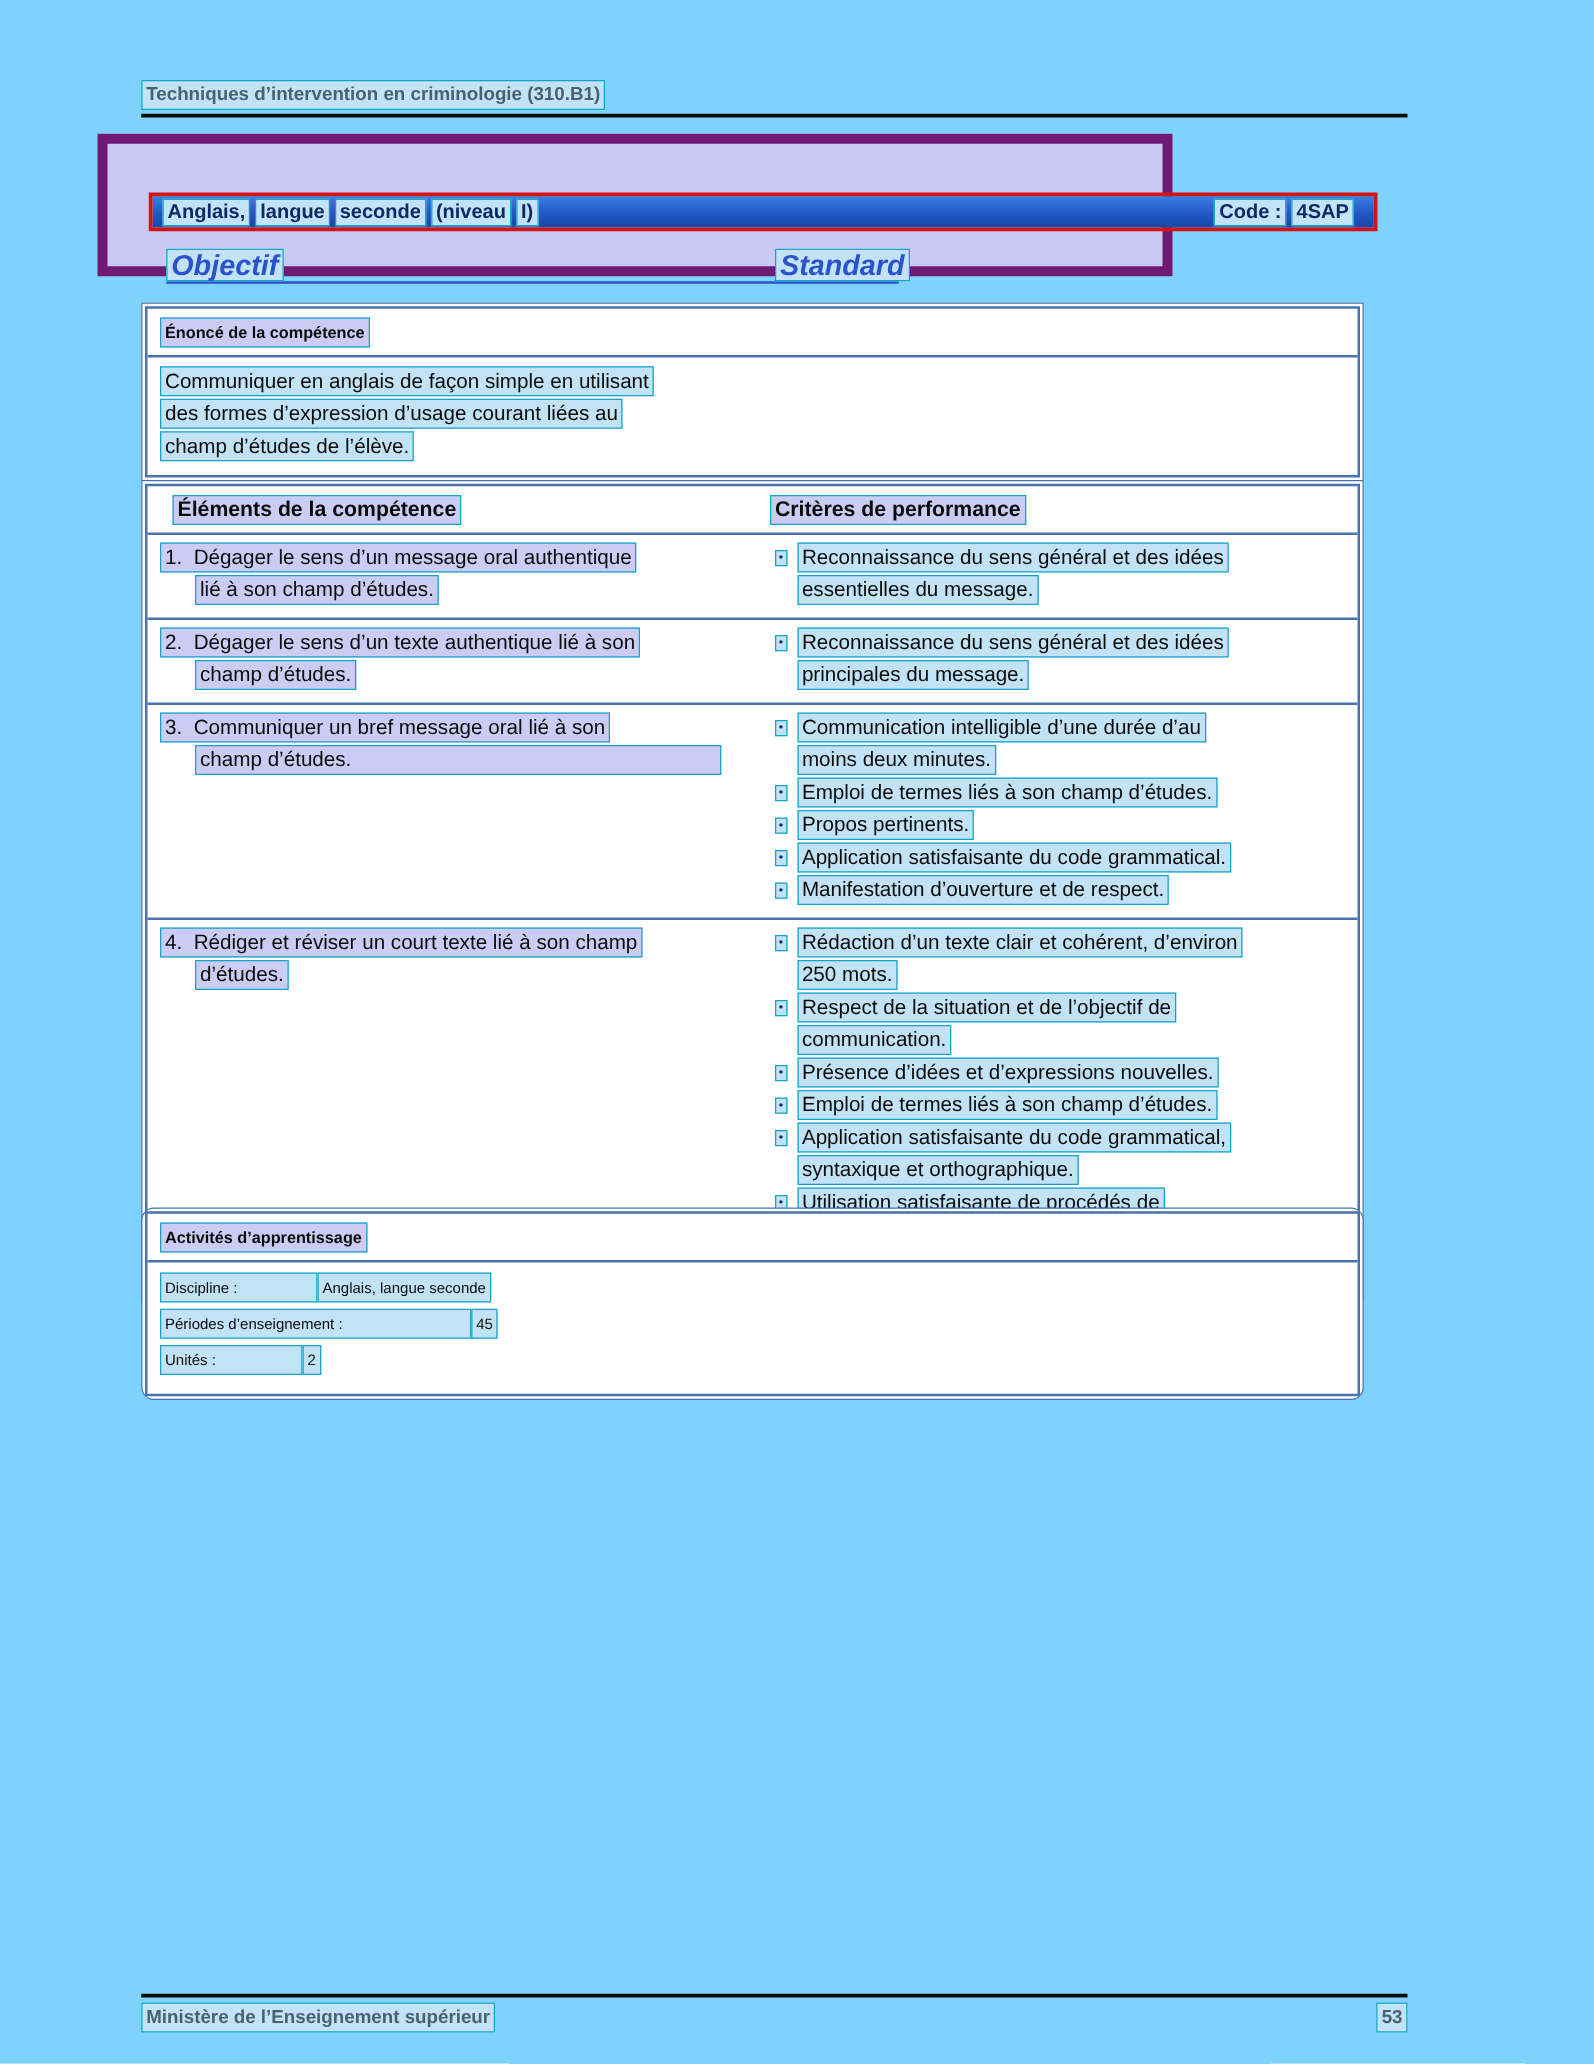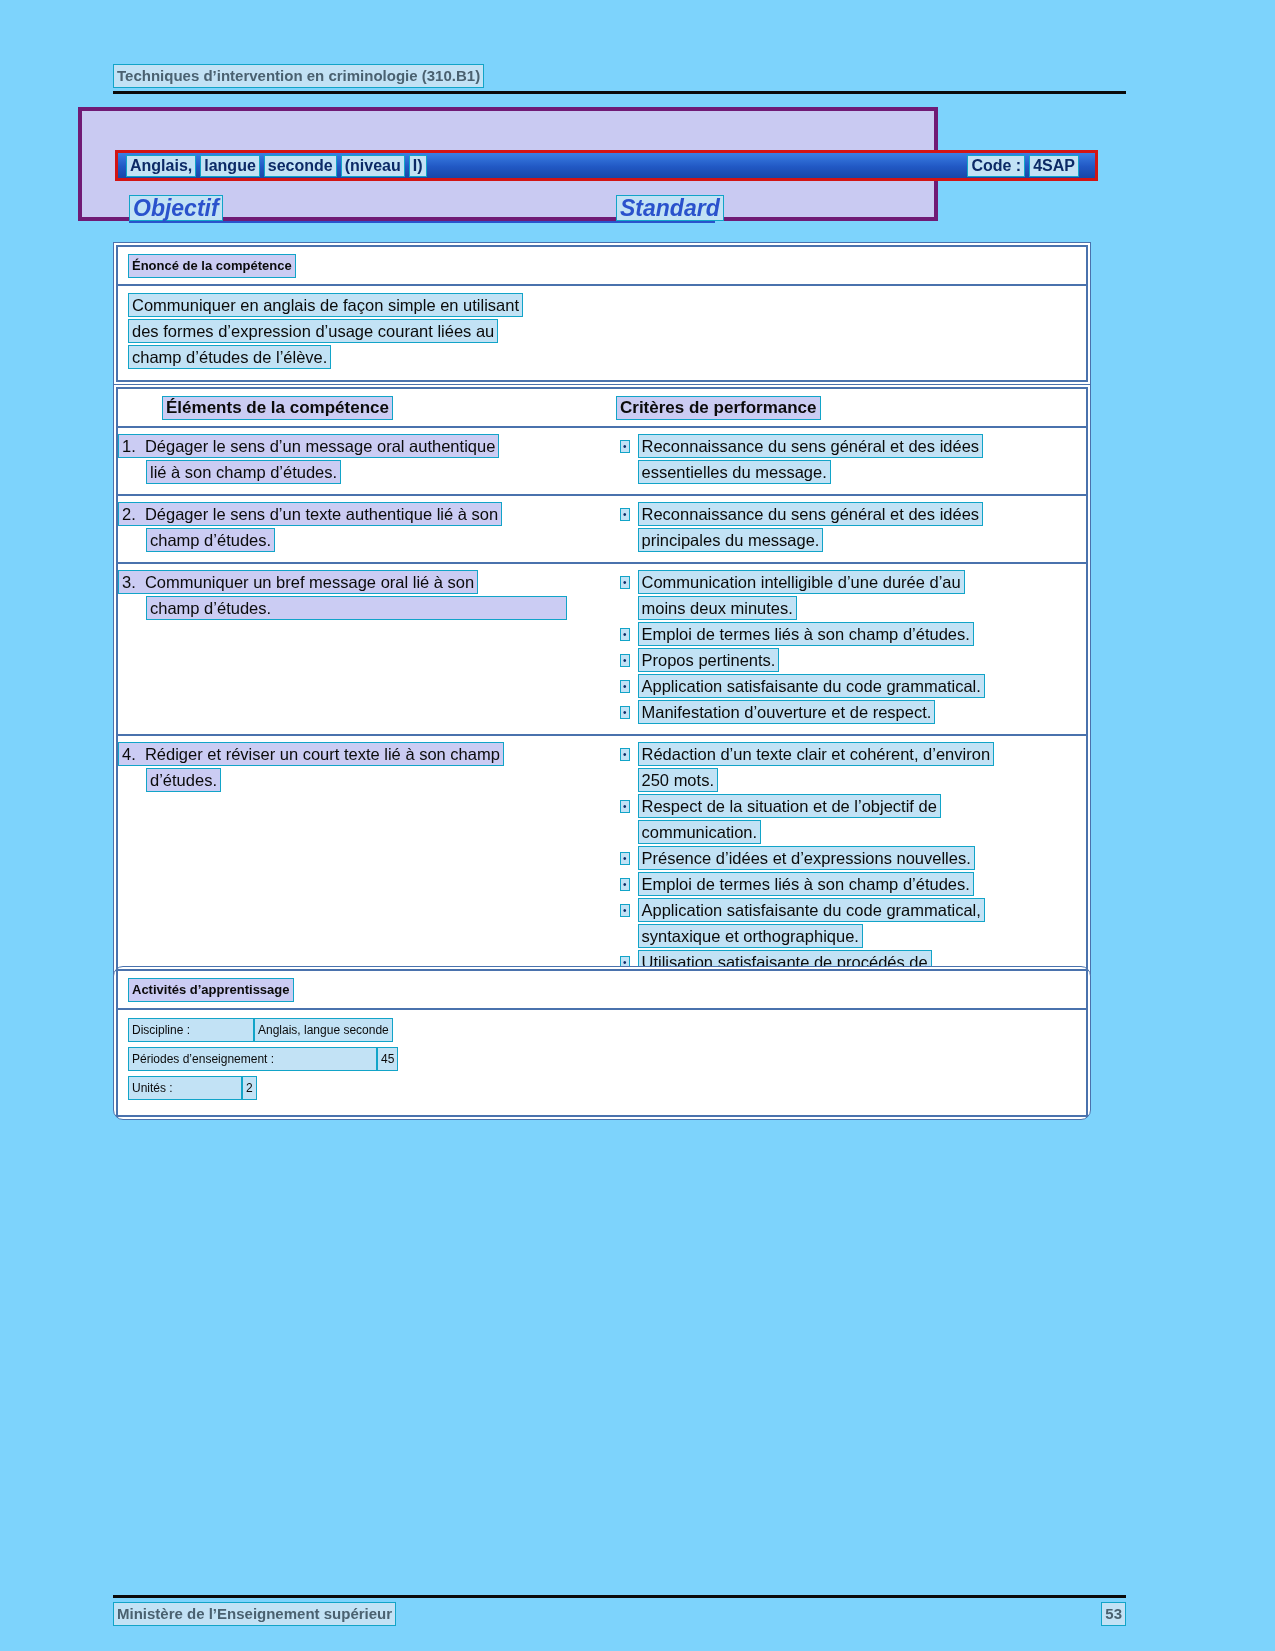--- a/index.html
+++ b/index.html
@@ -22,21 +22,21 @@
   .top-header {
     position:absolute; left:113px; top:64px; width:1013px;
     border-bottom:3px solid #0a0a0a; padding-bottom:3px;
     font-size:15px; font-weight:bold; color:#4a6170;
   }
   .top-header .hl { color:#4a6170; }
 
   
   .banner {
     position:absolute; left:78px; top:107px; width:860px; height:114px;
-    background:#c9caf2; border:4px solid #701a75; box-sizing:border-box;
+    background:#c9caf2; border:8px solid #701a75; box-sizing:border-box;
   }
   .bluebar {
     position:absolute; left:33px; top:39px; width:983px; height:31px;
     box-sizing:border-box;
     background:linear-gradient(180deg,#3a7fe4 0%, #2158c4 55%, #1847a8 100%);
     border:3px solid #d21414;
     display:flex; align-items:center; justify-content:space-between;
     padding:0 16px 0 8px;
   }
   .bar-title, .bar-code { display:flex; gap:4px; align-items:center; }
@@ -64,23 +64,23 @@
   .panel2 { top:384px; min-height:578px; }
   .panel3 { top:966px; min-height:130px;border-radius:10px; }
 
   .ptitle { padding:7px 10px 6px; font-size:13px; font-weight:bold; }
   .sep    { border-top:2px solid #4a72ad; }
   .pbody  { padding:7px 10px 9px; font-size:16.5px; }
   .ln     { margin-bottom:2px; }
 
   
   .thead { display:grid; grid-template-columns:498px auto; padding:7px 0 6px; font-size:17px; font-weight:bold; }
-  .th1 { padding-left:20px;margin-left:24px; }
+  .th1 { padding-left:20px; }
   .trow { display:grid; grid-template-columns:498px auto; border-top:2px solid #4a72ad; padding:6px 0 8px; font-size:16.5px; }
-  .el-cell { }
+  .el-cell { padding-left:10px; }
   .el-l2 { margin-left:28px; }
   .ext { padding-right:295px; }
   .crit-cell { padding-right:8px; }
   .crit-item { display:flex; align-items:flex-start; }
   .bullet-chip { font-size:10px; line-height:9px; padding:1px 2px; margin:6px 8px 0 4px; color:#0c2a66; }
   .crit-lines { flex:1; }
 
   
   .act-body { padding:8px 10px 10px; font-size:12px; }
   .act-row { margin-bottom:5px; }

